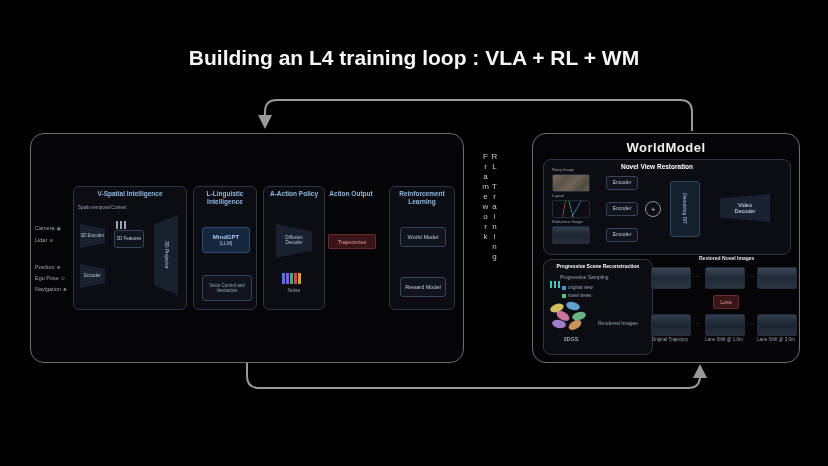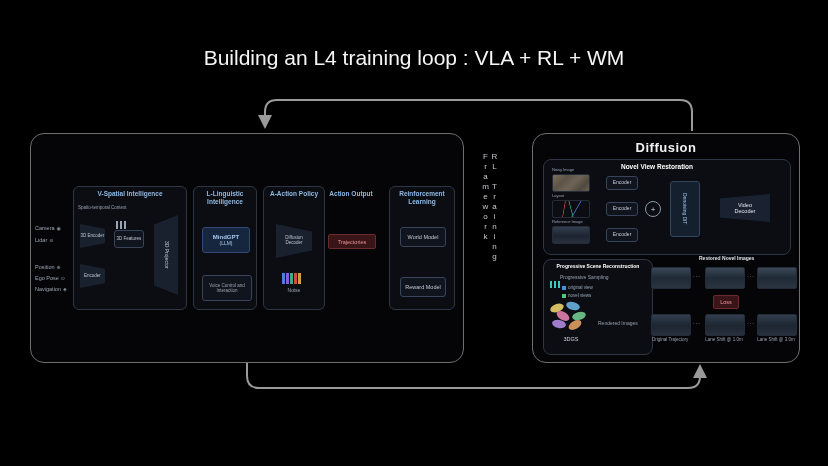--- a/index.html
+++ b/index.html
@@ -36,21 +36,21 @@
   .chip{position:absolute;background:#3a1518;border:1px solid #6a2a2e;border-radius:2px;color:#e89494;
         display:flex;align-items:center;justify-content:center;}
   .teal{display:inline-block;width:2px;height:7px;background:#3ec8c0;margin-right:2px;}
   svg{position:absolute;left:0;top:0;pointer-events:none;}
 </style>
 </head>
 <body>
 
 <div id="stage">
 
-  <div class="abs" style="left:0;right:0;top:46px;text-align:center;font-size:21px;font-weight:400;color:#f5f5f5;">Building an L4 training loop : VLA + RL + WM</div>
+  <div class="abs" style="left:0;right:0;top:46px;text-align:center;font-size:21px;font-weight:700;color:#f5f5f5;">Building an L4 training loop : VLA + RL + WM</div>
 
   <svg width="828" height="466" viewBox="0 0 828 466">
     <defs>
       <marker id="ah" markerWidth="6" markerHeight="6" refX="5" refY="3" orient="auto">
         <path d="M0,0 L6,3 L0,6 z" fill="#7e8692"></path>
       </marker>
       <marker id="ahb" markerWidth="7" markerHeight="7" refX="5.5" refY="3.5" orient="auto">
         <path d="M0,0 L7,3.5 L0,7 z" fill="#9a9a9a"></path>
       </marker>
     </defs>
@@ -158,21 +158,21 @@
     <div class="group" style="left:358px;top:52px;width:64px;height:122px;">
       <div class="gtitle">Reinforcement Learning</div>
       <div class="tinybox" style="left:10px;top:40px;width:44px;height:18px;font-size:5.5px;">World Model</div>
       <div class="tinybox" style="left:10px;top:90px;width:44px;height:18px;font-size:5.5px;">Reward Model</div>
     </div>
   </div>
 
   <div class="abs upright" style="left:481px;top:152px;height:200px;font-size:8px;letter-spacing:1px;color:#c4c8cc;">RL Training Framework</div>
 
   <div class="panel" style="left:532px;top:133px;width:266px;height:228px;">
-    <div class="panel-title">Diffusion</div>
+    <div class="panel-title">WorldModel</div>
 
     <div class="group" style="left:10px;top:25px;width:246px;height:94px;border-radius:8px;">
       <div class="abs" style="left:0;right:20px;top:3px;text-align:center;font-size:6.5px;font-weight:700;color:#fff;">Novel View Restoration</div>
 
       <div class="abs lbl" style="left:8px;top:7px;font-size:4px;white-space:nowrap;">Noisy Image</div>
       <div class="thumb th-noise" style="left:8px;top:14px;width:36px;height:16px;"></div>
       <div class="tinybox" style="left:62px;top:16px;width:30px;height:12px;font-size:5px;">Encoder</div>
 
       <div class="abs lbl" style="left:8px;top:33px;font-size:4px;white-space:nowrap;">Layout</div>
       <div class="thumb th-layout" style="left:8px;top:40px;width:36px;height:16px;"></div>

